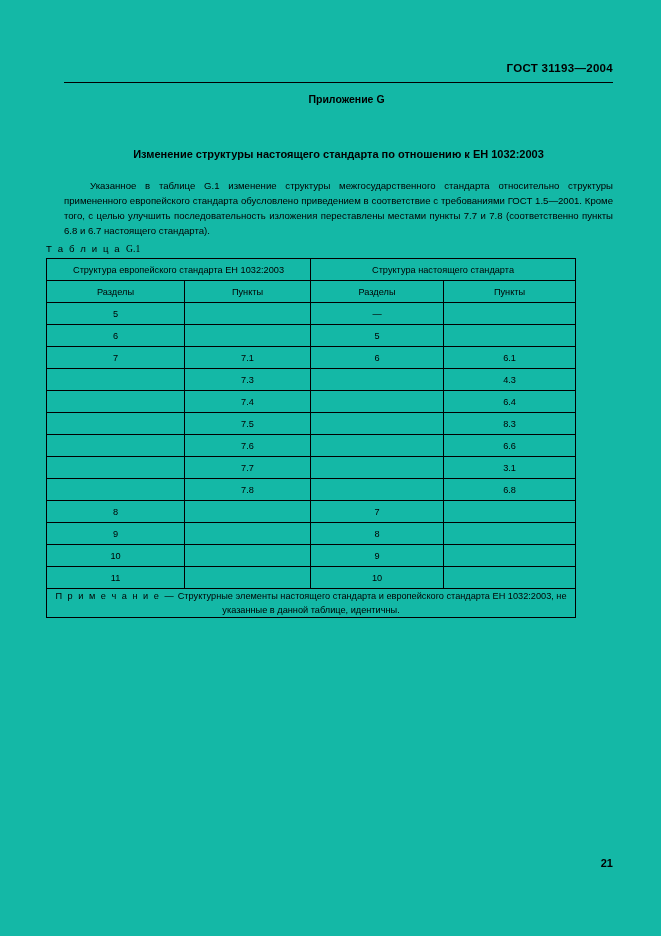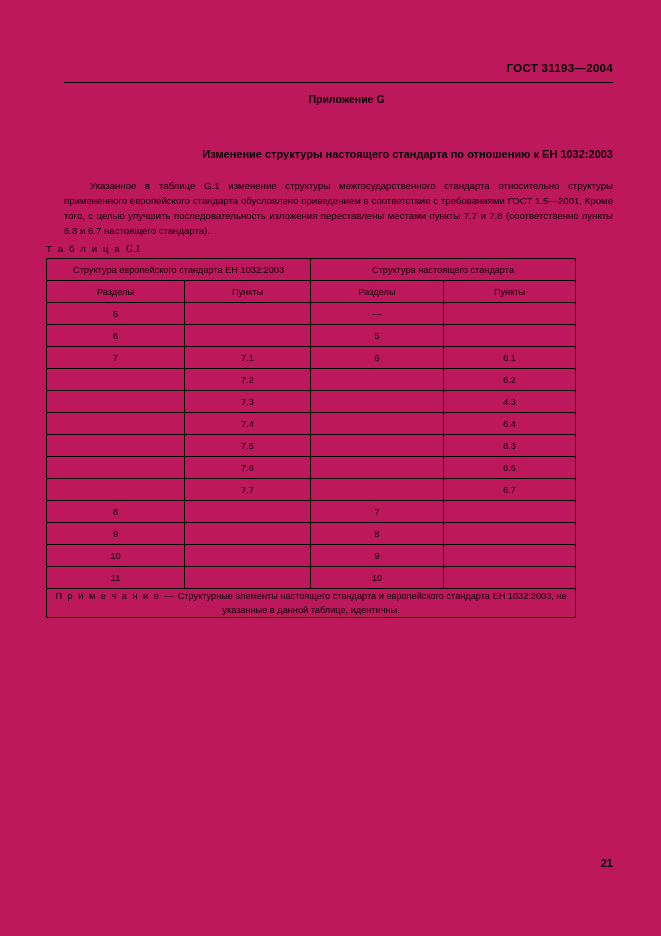--- a/index.html
+++ b/index.html
@@ -14,21 +14,21 @@
     color: #000000;
     position: relative;
     overflow: hidden;
   }
   .page {
     position: absolute;
     left: 0;
     top: 0;
     width: 661px;
     height: 936px;
-    background: #be185d;
+    background: #14b8a6;
   }
   .header {
     position: absolute;
     top: 62px;
     right: 48px;
     font-size: 11.5px;
     font-weight: bold;
     letter-spacing: 0.3px;
   }
   .header-rule {
@@ -55,21 +55,21 @@
     width: 661px;
     text-align: center;
     font-size: 9.5px;
     font-weight: bold;
   }
   .annex-title {
     position: absolute;
     top: 148px;
     left: 64px;
     width: 549px;
-    text-align: right;
+    text-align: center;
     font-size: 11px;
     font-weight: bold;
   }
   .para {
     position: absolute;
     top: 178px;
     left: 64px;
     width: 549px;
     font-size: 9.6px;
     line-height: 15.1px;
@@ -190,26 +190,20 @@
       </tr>
 
       <tr>
         <td class="noborder-bottom">7</td>
         <td>7.1</td>
         <td class="noborder-bottom">6</td>
         <td>6.1</td>
       </tr>
       <tr>
         <td class="blank"></td>
-        <td>7.2</td>
-        <td class="blank"></td>
-        <td>6.2</td>
-      </tr>
-      <tr>
-        <td class="blank"></td>
         <td>7.3</td>
         <td class="blank"></td>
         <td>4.3</td>
       </tr>
       <tr>
         <td class="blank"></td>
         <td>7.4</td>
         <td class="blank"></td>
         <td>6.4</td>
       </tr>
@@ -222,21 +216,27 @@
       <tr>
         <td class="blank"></td>
         <td>7.6</td>
         <td class="blank"></td>
         <td>6.6</td>
       </tr>
       <tr>
         <td class="blank"></td>
         <td>7.7</td>
         <td class="blank"></td>
-        <td>6.7</td>
+        <td>3.1</td>
+      </tr>
+      <tr>
+        <td class="noborder-top"></td>
+        <td>7.8</td>
+        <td class="noborder-top"></td>
+        <td>6.8</td>
       </tr>
 
       <tr>
         <td>8</td>
         <td></td>
         <td>7</td>
         <td></td>
       </tr>
       <tr>
         <td>9</td>

